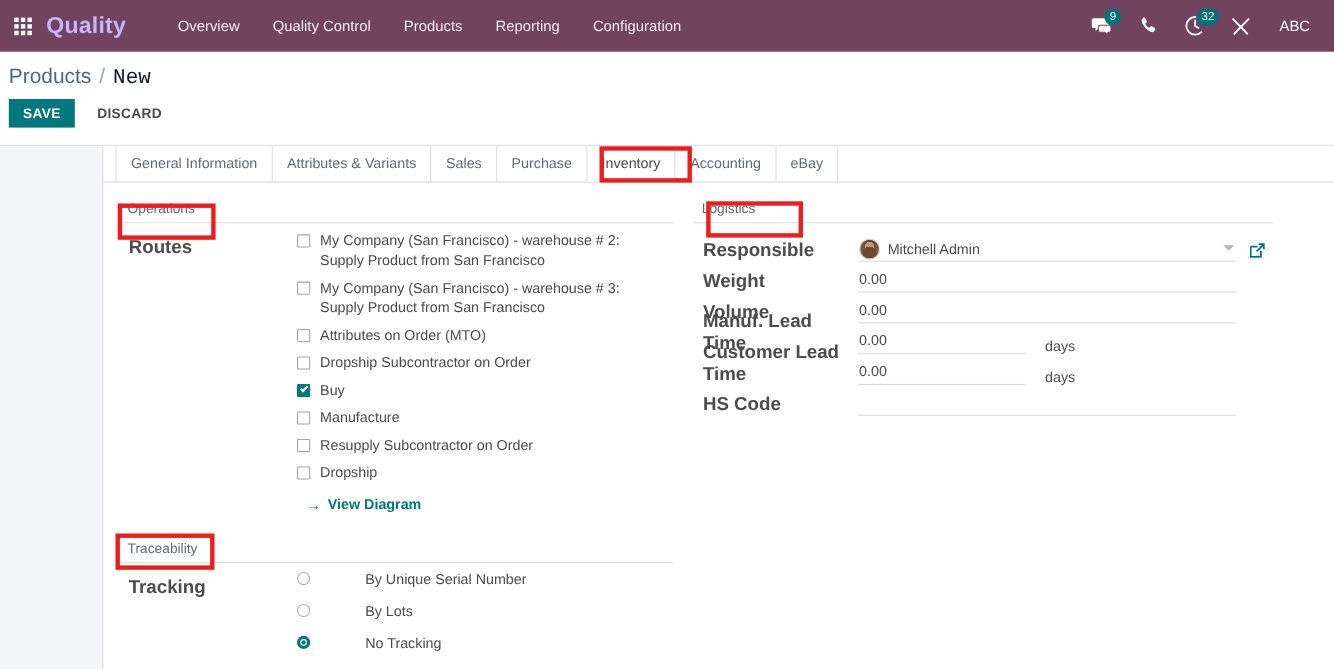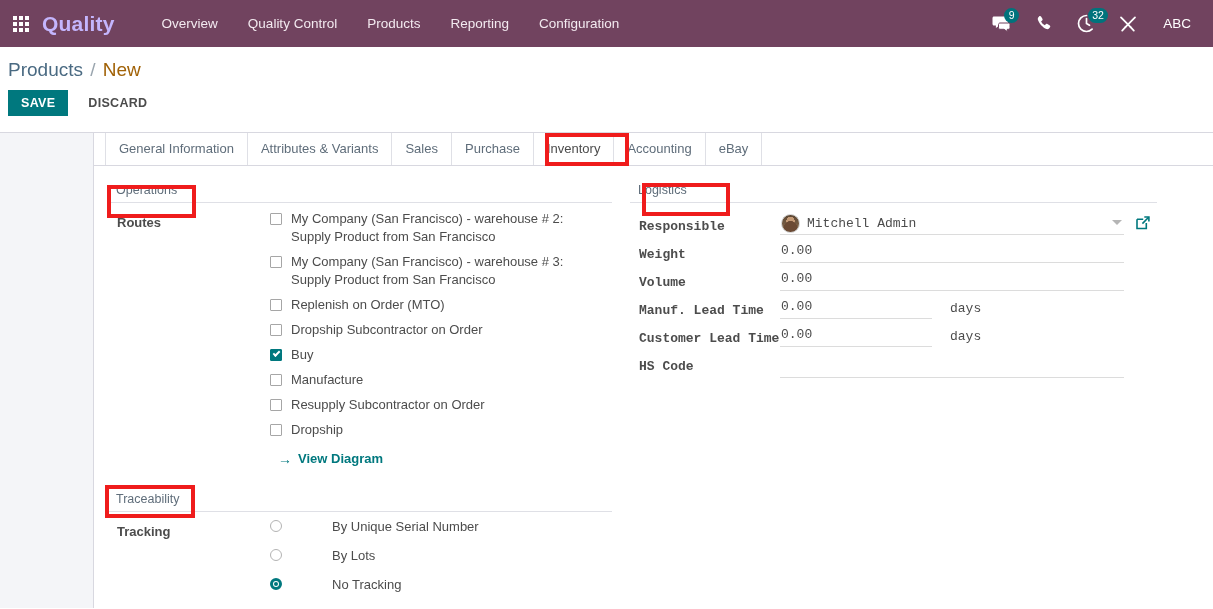--- a/index.html
+++ b/index.html
@@ -118,21 +118,21 @@
   #breadcrumb {
     padding: 12px 0 0 8px;
     font-size: 19px;
     color: #5f6d7a;
   }
   #breadcrumb .crumb-link {
     color: #4a6a82;
     cursor: pointer;
   }
   #breadcrumb .sep { color: #9aa5ae; margin: 0 2px; }
-  #breadcrumb .crumb-current { color: #a16207; }
+  #breadcrumb .crumb-current { color: #0f172a; font-family: Liberation Mono, monospace; }
   #btn-row {
     padding: 9px 0 0 8px;
     display: flex;
     align-items: center;
   }
   #save-btn {
     background: #00787e;
     color: #ffffff;
     border: none;
     font-weight: bold;
@@ -216,21 +216,21 @@
     margin-bottom: 7px;
     position: relative;
   }
   .field-row {
     display: flex;
     align-items: flex-start;
     margin-bottom: 0;
   }
   .field-label {
     font-weight: bold;
-    font-size: 13px;
+    font-size: 17px;
     color: #4c4c4c;
     padding-top: 5px;
     box-sizing: border-box;
   }
   .col-left .field-label { width: 162px; padding-left: 9px; }
   .col-right .field-label { width: 150px; padding-left: 9px; }
   .field-value { flex: 1; }
 
   
   .check-item {
@@ -317,23 +317,22 @@
     font-weight: bold;
     font-size: 13px;
     cursor: pointer;
     margin: 5px 0 0 8px;
   }
   #view-diagram .arrow { margin-right: 6px; font-size: 14px; line-height: 1; }
 
   
   .log-row {
     display: flex;
-    align-items: center;
+    align-items: flex-end;
     height: 28px;
-    font-family: Liberation Mono, monospace;
   }
   .input-line {
     border-bottom: 1px solid #dcdcdc;
     height: 22px;
     font-size: 13px;
     color: #4c4c4c;
     line-height: 20px;
     box-sizing: border-box;
     padding-left: 1px;
     cursor: text;
@@ -492,21 +491,21 @@
               <span class="check-label">My Company (San Francisco) - warehouse # 2: Supply Product from San Francisco</span>
             </div>
 
             <div class="check-item">
               <span class="cbox"></span>
               <span class="check-label">My Company (San Francisco) - warehouse # 3: Supply Product from San Francisco</span>
             </div>
 
             <div class="check-item">
               <span class="cbox"></span>
-              <span class="check-label">Replenish on Order (MTO)</span>
+              <span class="check-label">Attributes on Order (MTO)</span>
             </div>
 
             <div class="check-item">
               <span class="cbox"></span>
               <span class="check-label">Dropship Subcontractor on Order</span>
             </div>
 
             <div class="check-item">
               <span class="cbox checked"></span>
               <span class="check-label">Buy</span>

